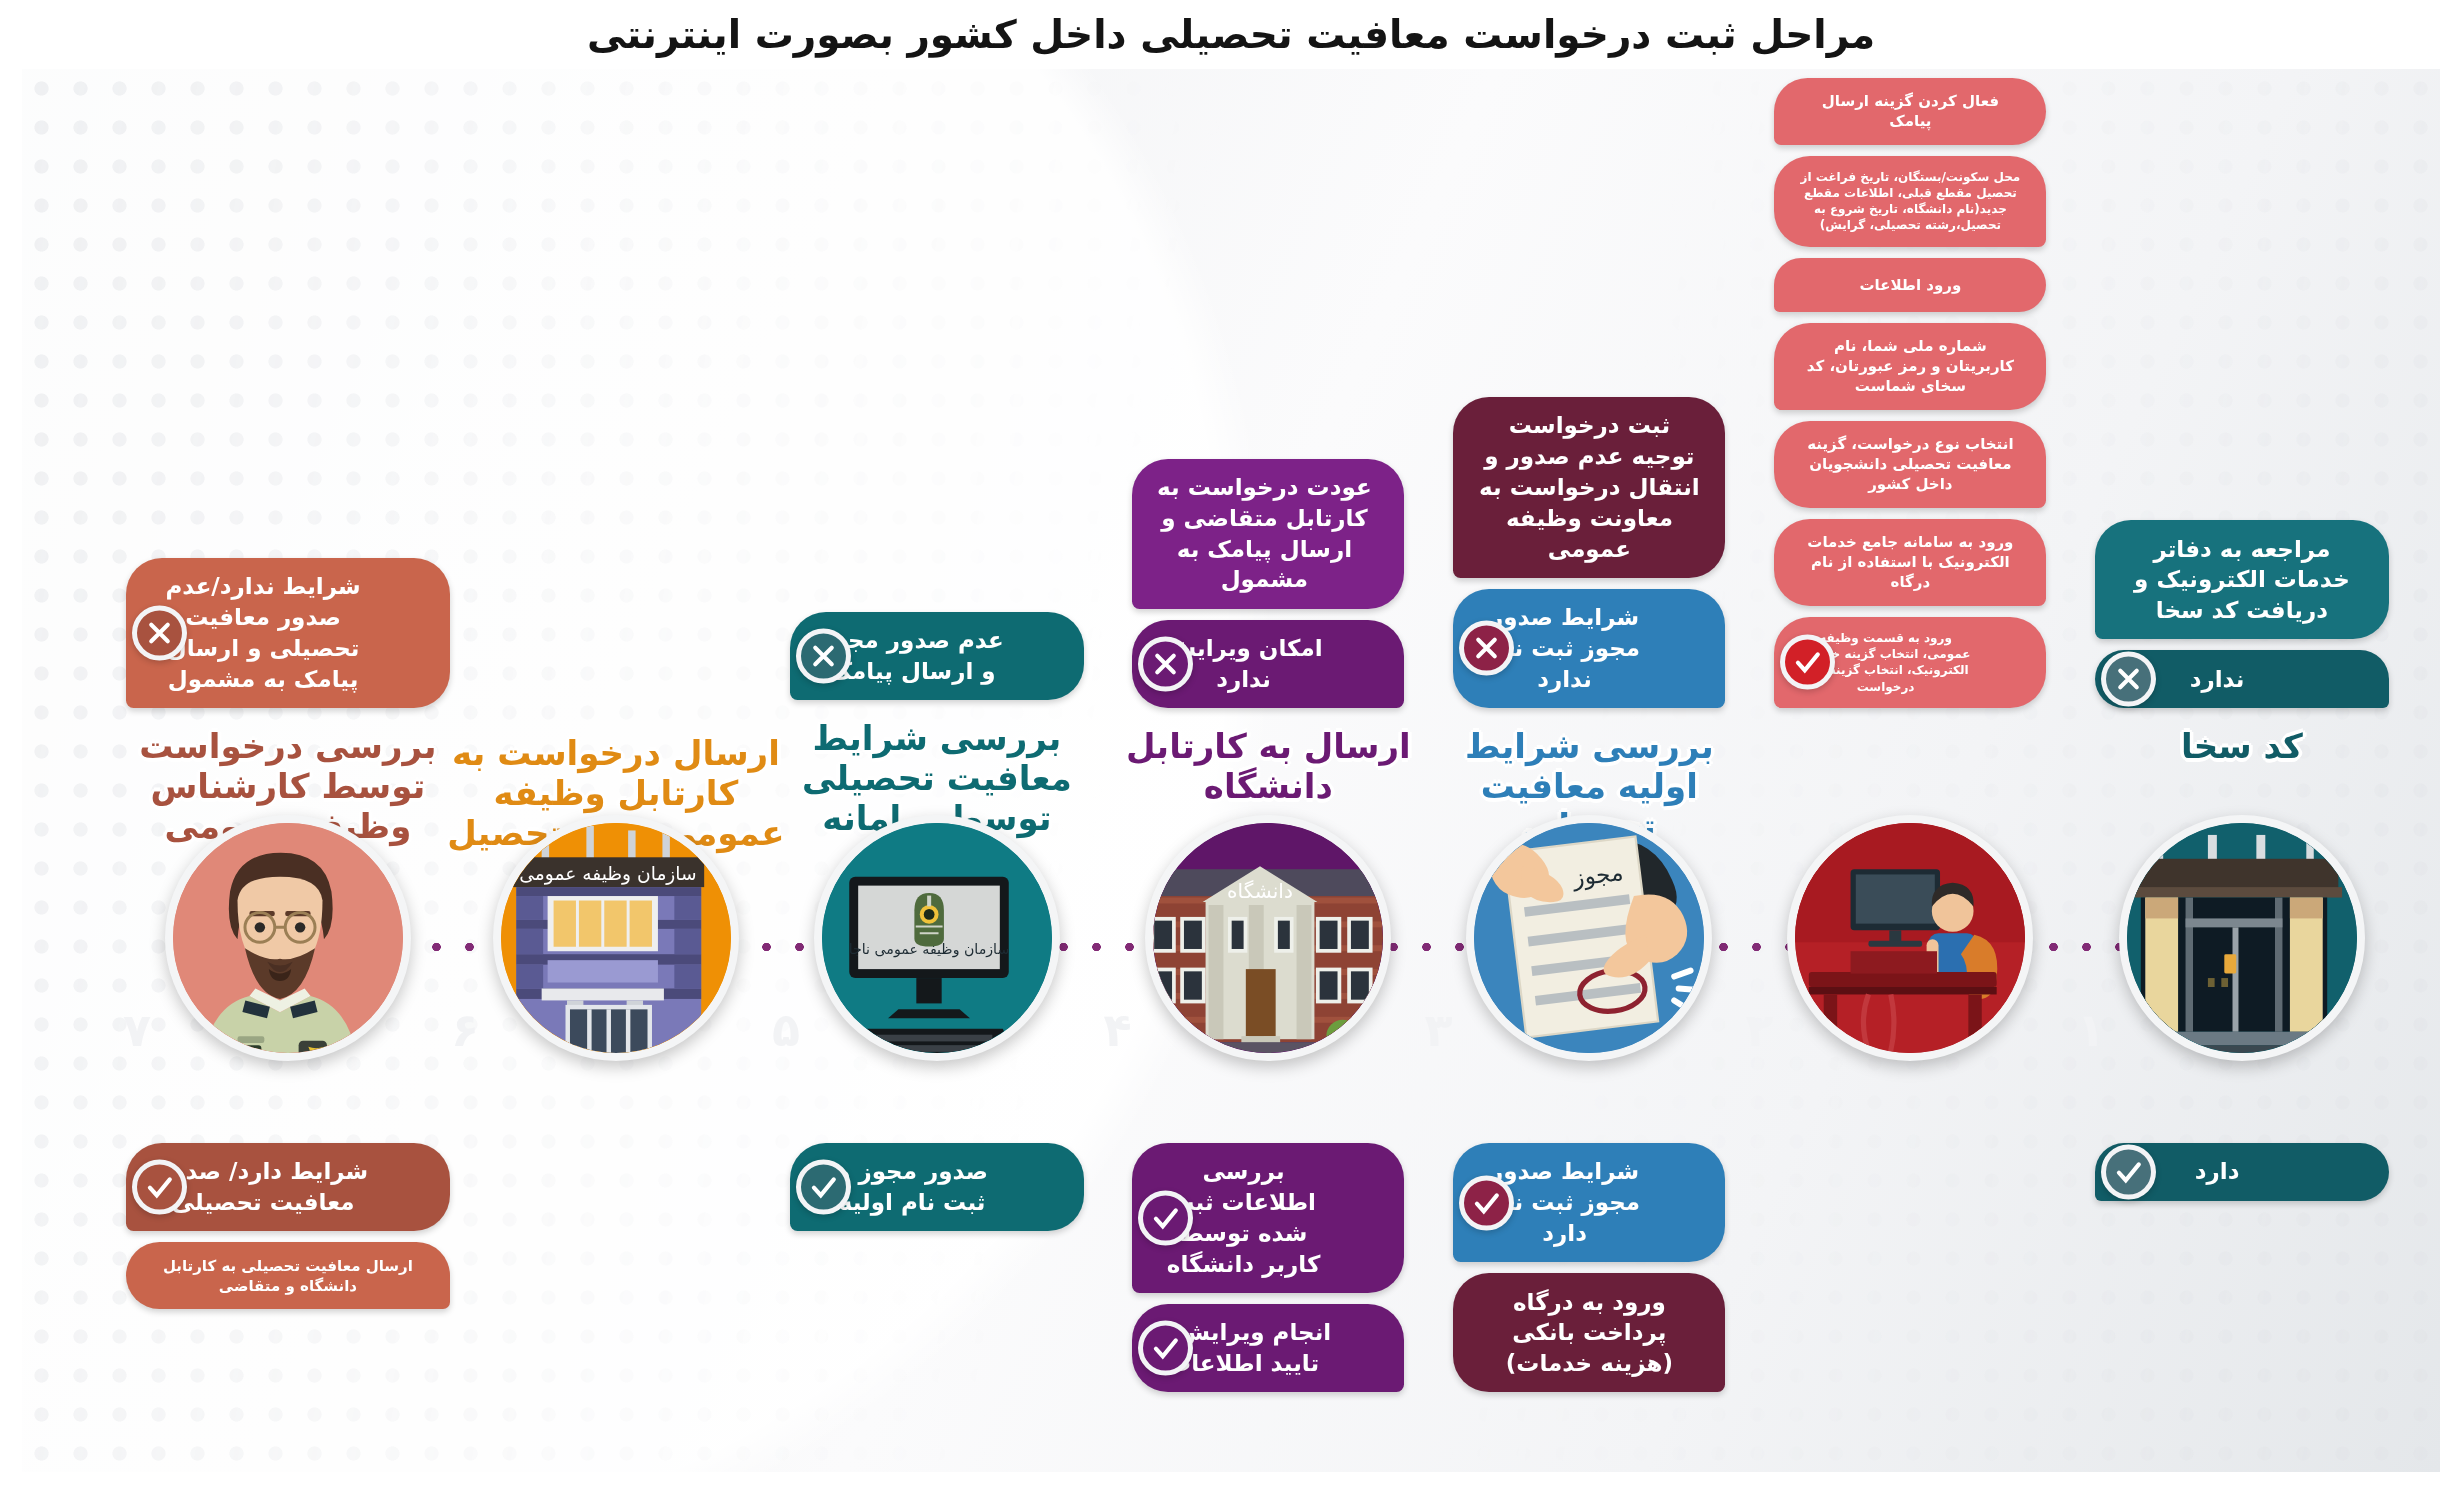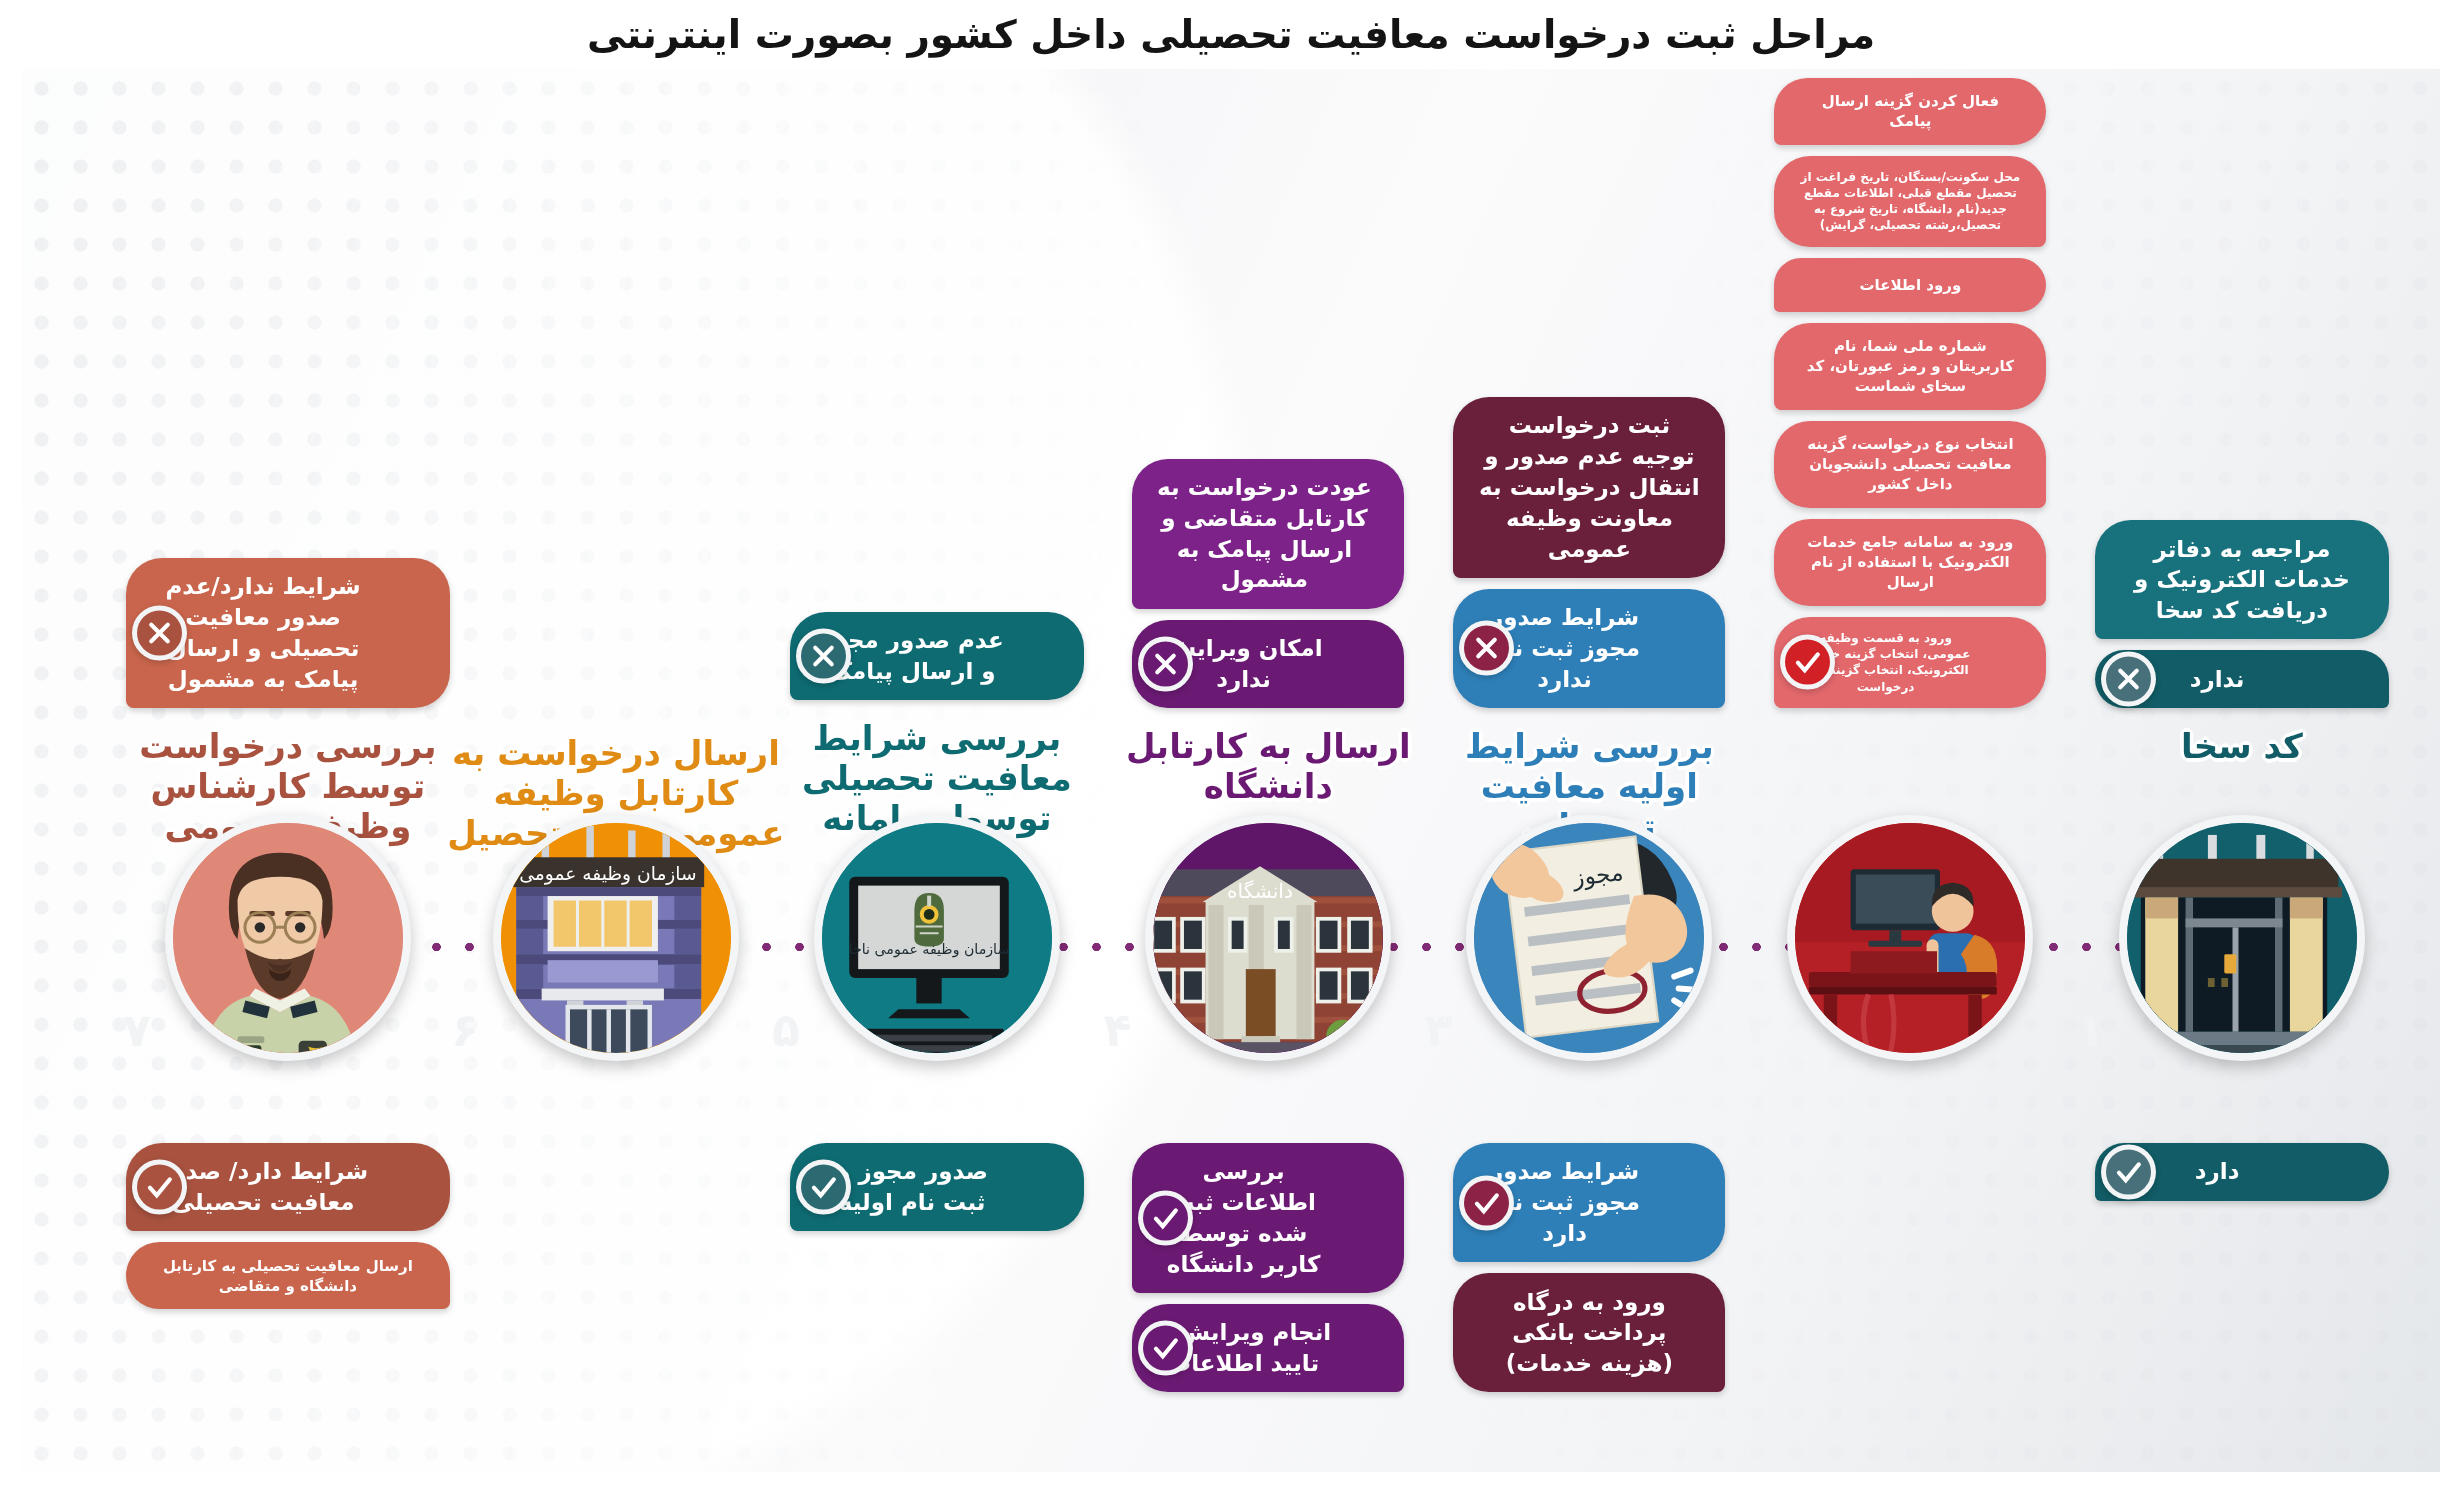--- a/index.html
+++ b/index.html
@@ -186,21 +186,21 @@
             <div class="pill plain tail-br tiny" style="background: rgb(226, 104, 108);">
               <span>ورود اطلاعات</span>
             </div>
             <div class="pill plain tail-br tiny" style="background: rgb(226, 104, 108);">
               <span>شماره ملی شما، نام کاربریتان و رمز عبورتان، کد سخای شماست</span>
             </div>
             <div class="pill plain tail-bl tiny" style="background: rgb(226, 104, 108);">
               <span>انتخاب نوع درخواست، گزینه معافیت تحصیلی دانشجویان داخل کشور</span>
             </div>
             <div class="pill plain tail-bl tiny" style="background: rgb(226, 104, 108);">
-              <span>ورود به سامانه جامع خدمات الکترونیک با استفاده از نام ارسال</span>
+              <span>ورود به سامانه جامع خدمات الکترونیک با استفاده از نام درگاه</span>
             </div>
             <div class="pill tail-br xtiny" style="background: rgb(226, 104, 108);">
               <span>ورود به قسمت وظیفه عمومی، انتخاب گزینه خدمات الکترونیک، انتخاب گزینه ثبت درخواست</span>
               <div class="badge" style="background: rgb(210, 32, 39);">
                 <svg viewBox="0 0 48 48">
                   <path d="M10 25 l10 11 l19 -23"></path>
                 </svg>
               </div>
             </div>
           </div>

